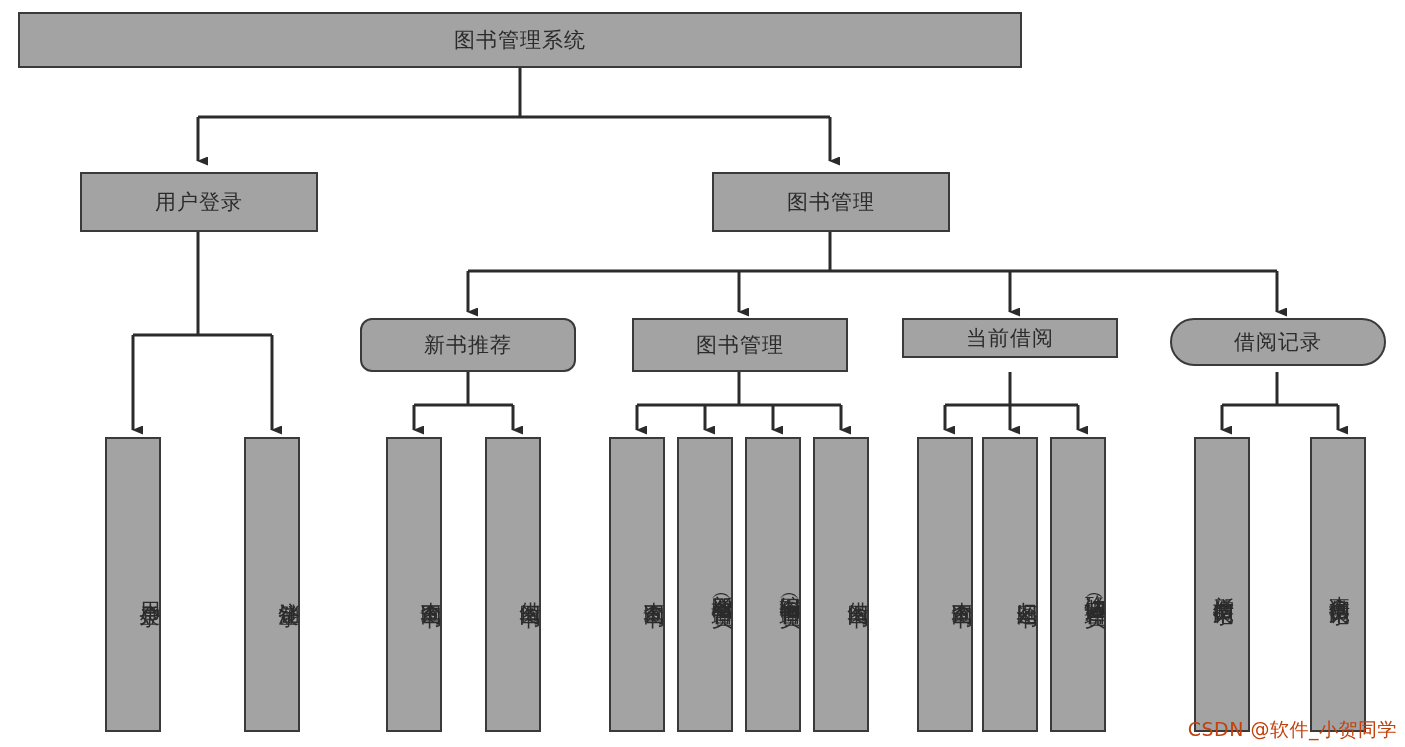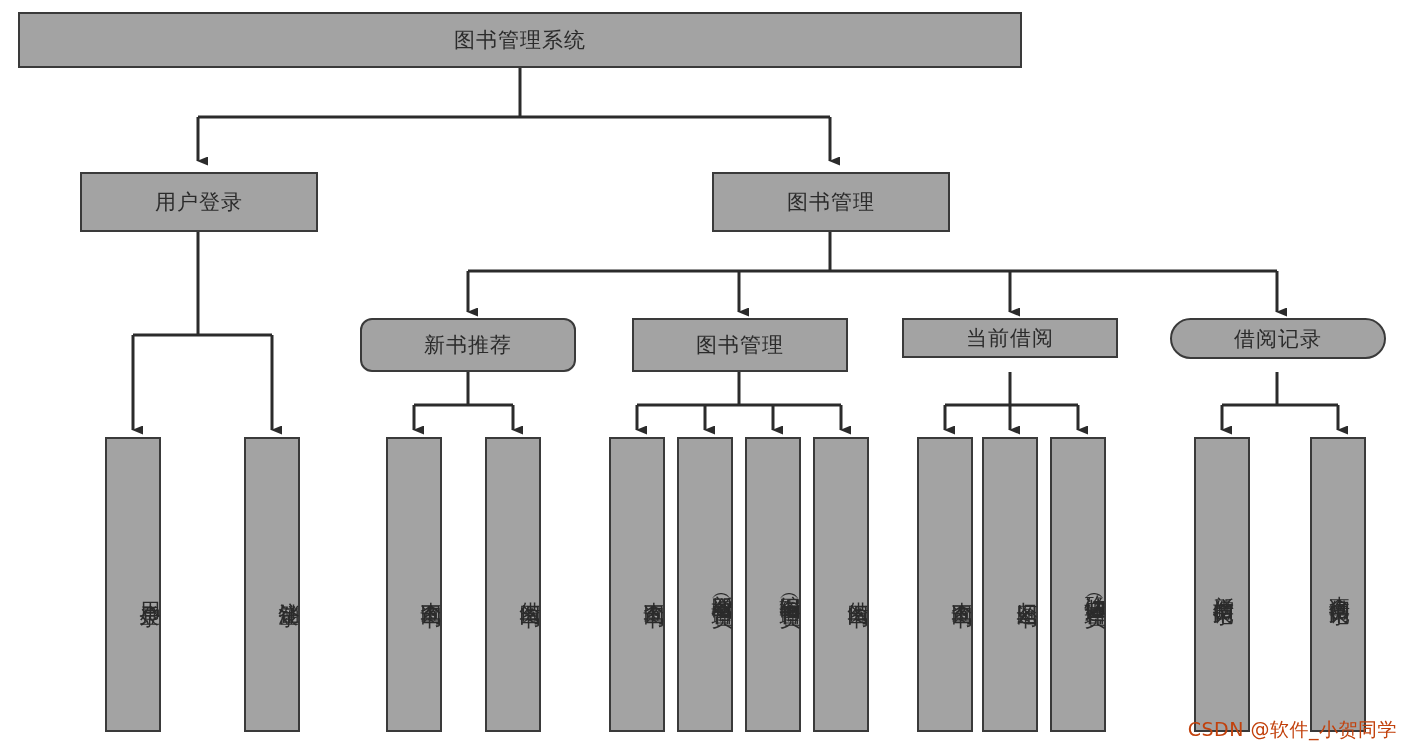--- a/index.html
+++ b/index.html
@@ -139,21 +139,21 @@
 
   <div class="node horiz" style="left:360px; top:318px; width:216px; height:54px;border-radius:12px;">
     <span>新书推荐</span>
   </div>
   <div class="node horiz" style="left:632px; top:318px; width:216px; height:54px;">
     <span>图书管理</span>
   </div>
   <div class="node horiz" style="left:902px; top:318px; width:216px; height:40px;">
     <span>当前借阅</span>
   </div>
-  <div class="node horiz" style="left:1170px; top:318px; width:216px; height:41px;border-radius:25px;">
+  <div class="node horiz" style="left:1170px; top:318px; width:216px; height:48px;border-radius:25px;">
     <span>借阅记录</span>
   </div>
 
   <div class="node vert" style="left:105px; top:437px; width:56px; height:295px;">
     <span class="vtext">用户登录</span>
   </div>
   <div class="node vert" style="left:244px; top:437px; width:56px; height:295px;">
     <span class="vtext">注销登录</span>
   </div>
 

